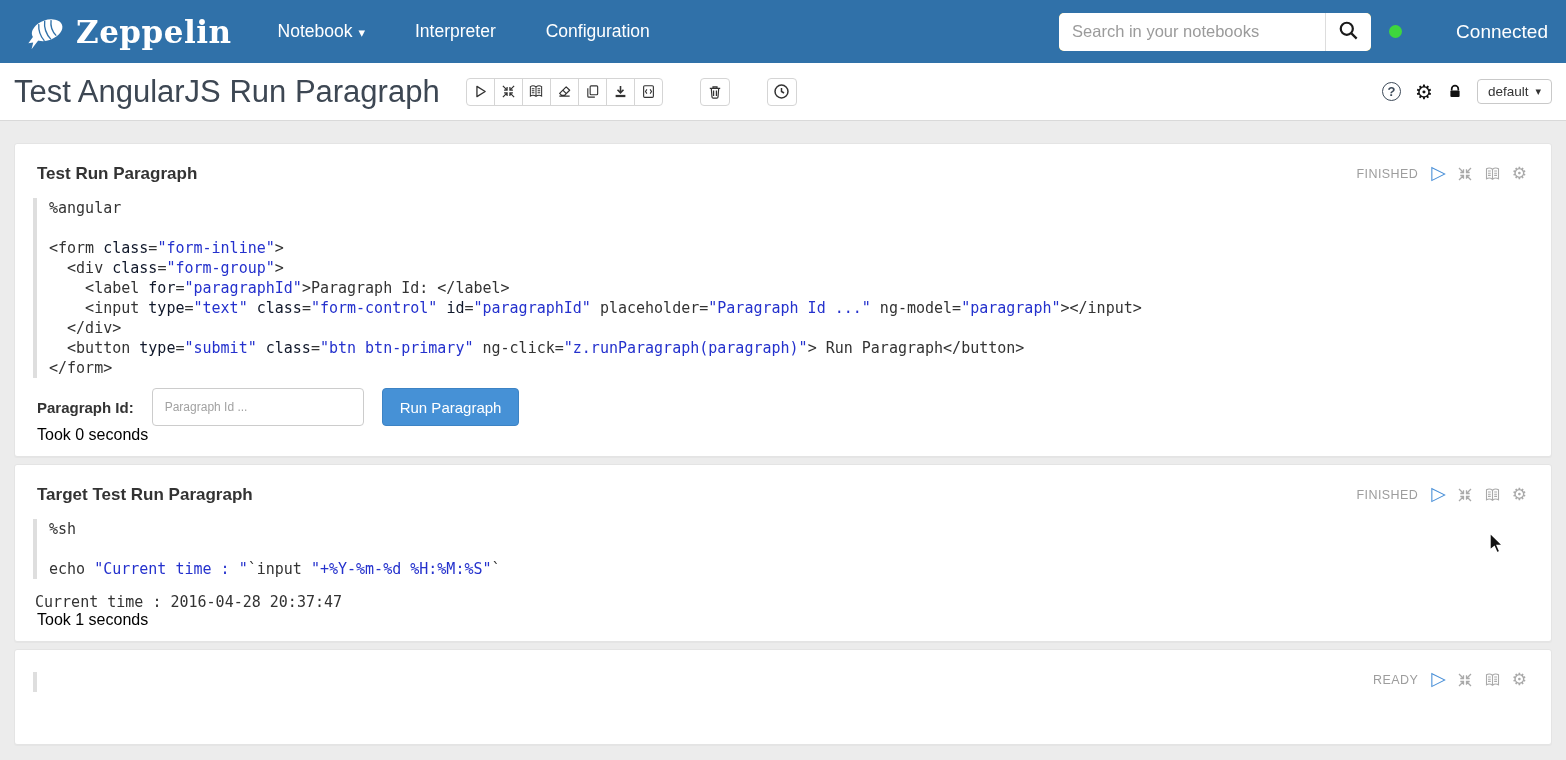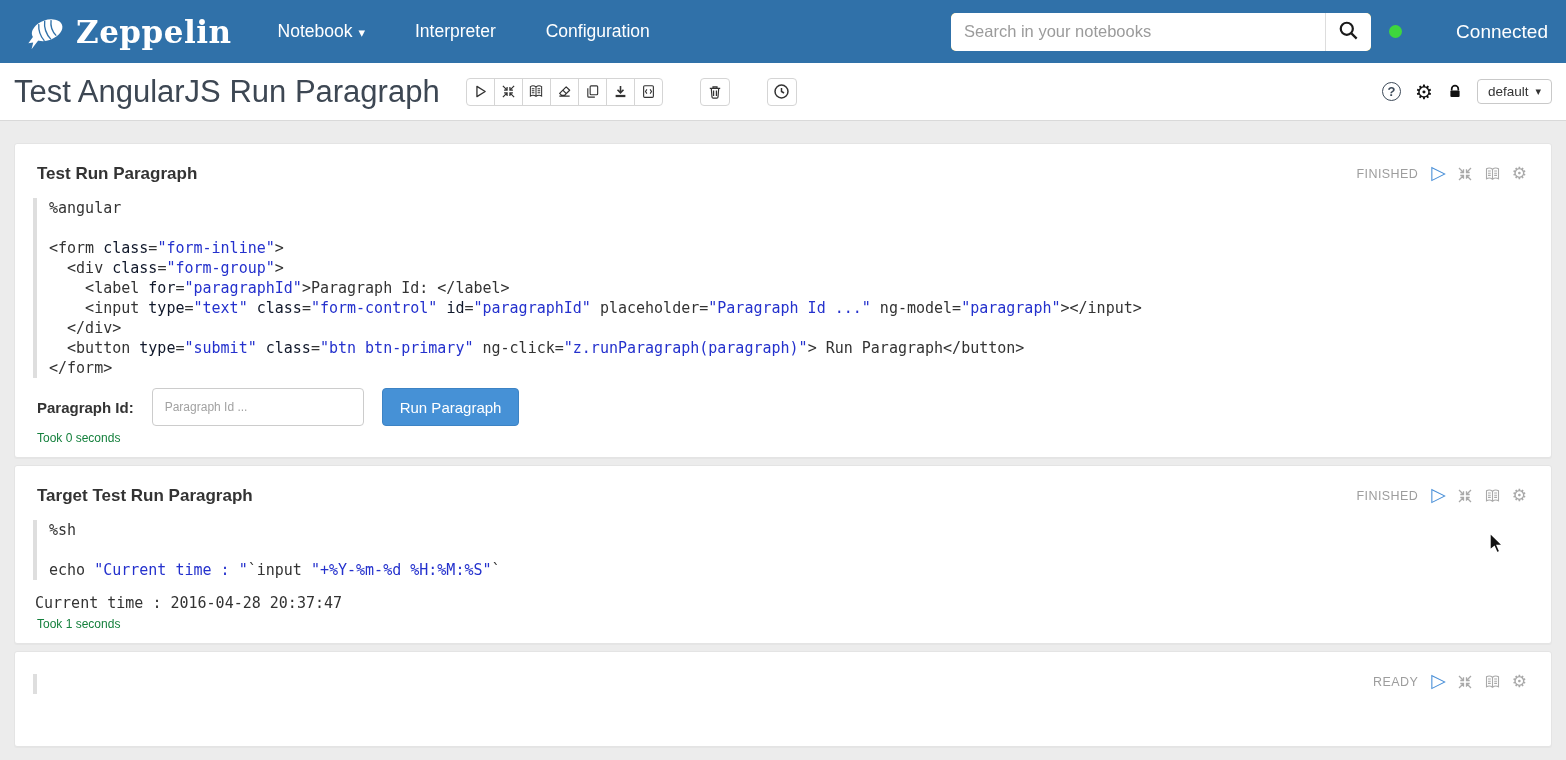--- a/index.html
+++ b/index.html
@@ -8,21 +8,21 @@
   .page { width:1566px; height:760px; position:relative; background:#ececec; overflow:hidden; }
 
   
   .navbar { height:63px; background:#3071a9; display:flex; align-items:center; padding:0 18px 0 22px; }
   .brand { display:flex; align-items:center; gap:8px; cursor:pointer; }
   .brand-text { font-family:"DejaVu Serif", serif; font-weight:bold; font-size:31px; color:#fff; letter-spacing:0.5px; }
   .nav-menu { display:flex; align-items:center; margin-left:46px; gap:50px; }
   .nav-item { color:#fff; font-size:17.5px; cursor:pointer; display:flex; align-items:center; gap:6px; }
   .nav-caret { font-size:13px; position:relative; top:1px; }
   .nav-right { margin-left:auto; display:flex; align-items:center; }
-  .searchbox { display:flex; width:420px; height:38px; background:#eab308; border-radius:5px; overflow:hidden; }
+  .searchbox { display:flex; width:312px; height:38px; background:#eab308; border-radius:5px; overflow:hidden; }
   .searchbox input { flex:1; border:none; outline:none; padding:0 13px; font-size:16.5px; color:#333; font-family:"Liberation Sans", sans-serif; }
   .searchbox input::placeholder { color:#9b9b9b; }
   .search-btn { width:46px; border:none; border-left:1px solid #ddd; background:#fff; display:flex; align-items:center; justify-content:center; cursor:pointer; }
   .conn { display:flex; align-items:center; gap:7px; margin-left:18px; }
   .conn-dot { width:13px; height:13px; border-radius:50%; background:#3ed63e; }
   .conn-label { color:#fff; font-size:19px;margin-left:47px; }
 
   
   .note-header { height:58px; background:#fff; border-bottom:1px solid #d9d9d9; display:flex; align-items:center; padding:0 14px; }
   .note-title { font-size:31px; color:#3d4753; font-weight:500; white-space:nowrap; cursor:pointer; }
@@ -53,21 +53,21 @@
   .code .a { color:#0f172a; }
   .code .s { color:#2431cd; }
 
   .dyn-form { display:flex; align-items:center; gap:18px; margin-top:10px; }
   .dyn-label { font-size:15px; font-weight:bold; color:#333; }
   .dyn-input { width:212px; height:38px; border:1px solid #ccc; border-radius:4px; padding:0 12px; font-size:12px; color:#333; font-family:"Liberation Sans", sans-serif; outline:none; }
   .dyn-input::placeholder { color:#a2a2a2; }
   .run-btn { height:38px; padding:0 17px; background:#4691d6; border:1px solid #3d83c4; border-radius:4px; color:#fff; font-size:15px; cursor:pointer; font-family:"Liberation Sans", sans-serif; }
 
   .p-output { font-family:"DejaVu Sans Mono", monospace; font-size:15px; color:#333; margin-top:14px; margin-left:-2px; white-space:pre; }
-  .took { font-size:12px; color:#15803d; margin-top:5px; }
+  .took { font-size:16px; color:#000000; }
   .paragraph.empty { padding-bottom:52px; }
   .paragraph.empty .code { margin-top:10px; }
 
   .cursor { position:absolute; left:1487px; top:531px; pointer-events:none; }
 </style>
 </head>
 <body>
 
 <div class="page">
 

